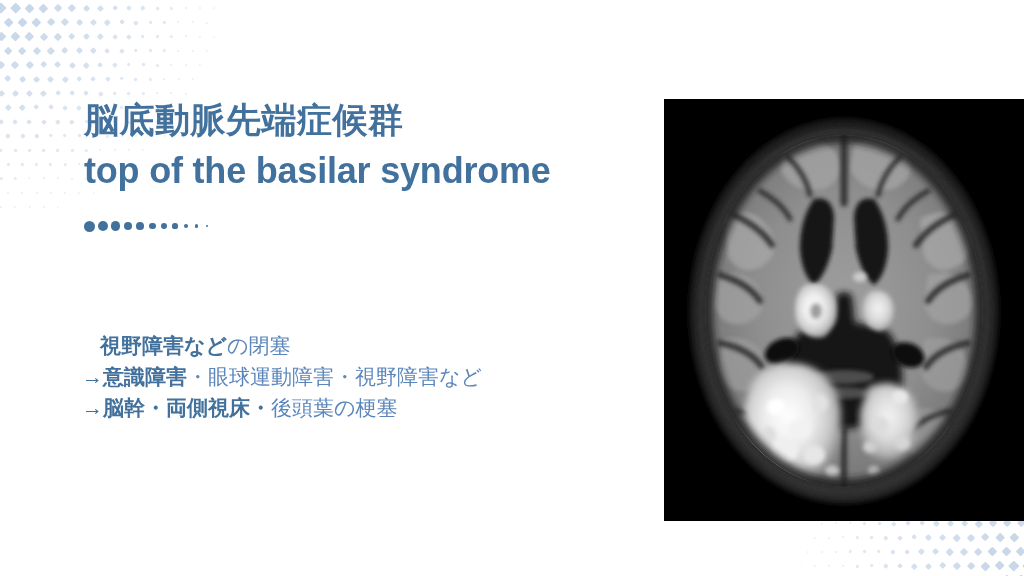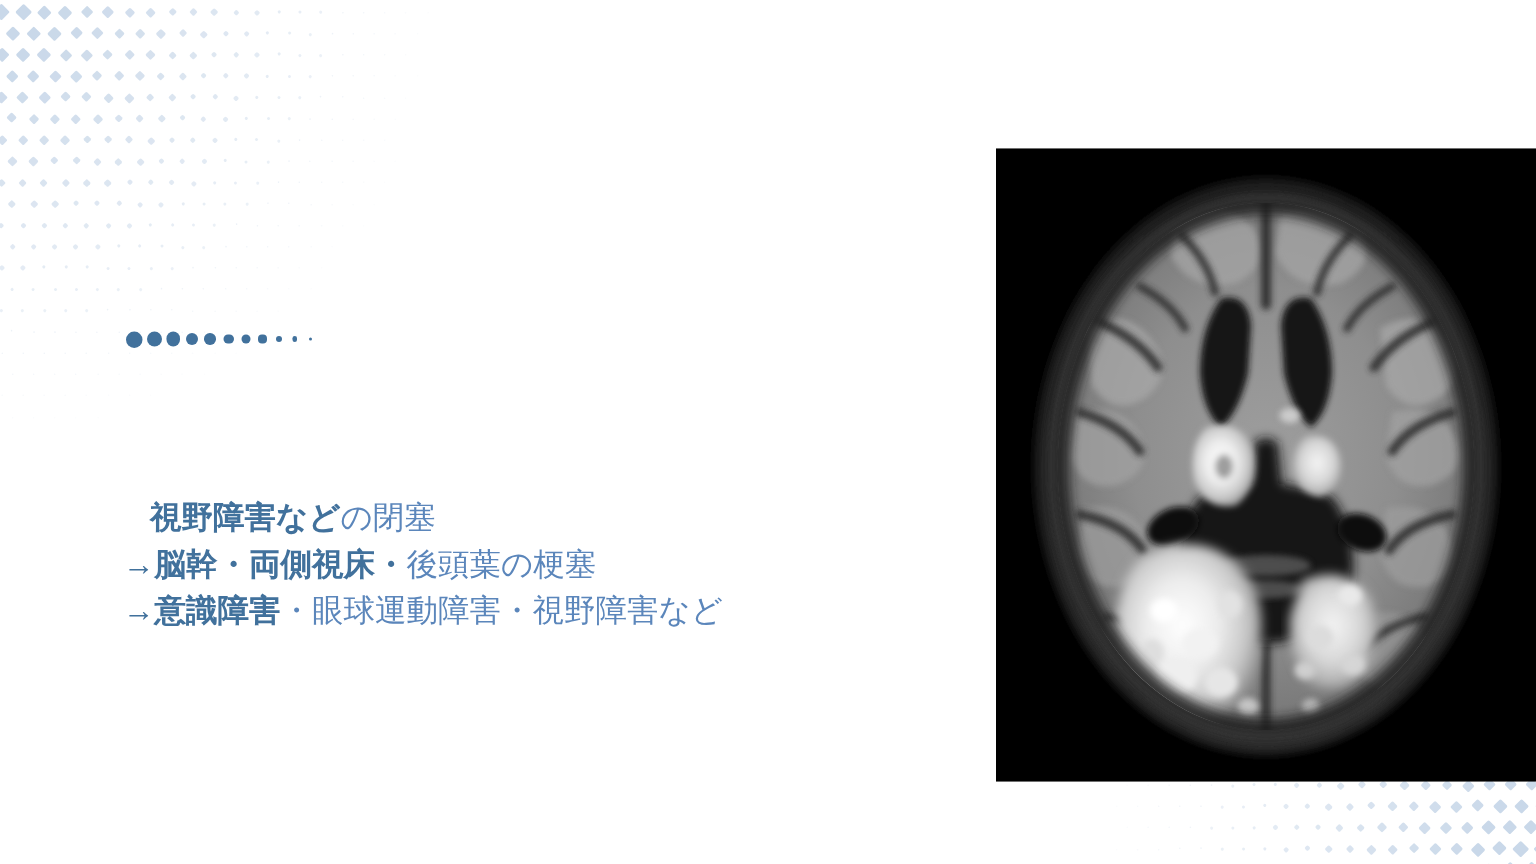--- a/index.html
+++ b/index.html
@@ -753,44 +753,48 @@
       <div class="cell" style="width: 7.22136px; height: 7.22136px; left: 266.189px; top: 280.389px; opacity: 1; background: rgb(201, 216, 233);"></div>
       <div class="cell" style="width: 7.61565px; height: 7.61565px; left: 280.192px; top: 280.192px; opacity: 1; background: rgb(201, 216, 233);"></div>
       <div class="cell" style="width: 7.8403px; height: 7.8403px; left: 294.28px; top: 280.08px; opacity: 1; background: rgb(201, 216, 233);"></div>
       <div class="cell" style="width: 6.16646px; height: 6.16646px; left: 231.217px; top: 295.117px; opacity: 0.931992; background: rgb(201, 216, 233);"></div>
       <div class="cell" style="width: 6.63693px; height: 6.63693px; left: 245.182px; top: 294.882px; opacity: 0.979773; background: rgb(201, 216, 233);"></div>
       <div class="cell" style="width: 7.11399px; height: 7.11399px; left: 259.143px; top: 294.643px; opacity: 1; background: rgb(201, 216, 233);"></div>
       <div class="cell" style="width: 7.59703px; height: 7.59703px; left: 273.101px; top: 294.401px; opacity: 1; background: rgb(201, 216, 233);"></div>
       <div class="cell" style="width: 8.0834px; height: 8.0834px; left: 287.058px; top: 294.158px; opacity: 1; background: rgb(201, 216, 233);"></div>
     </div>
 
+  <div class="title-block">
+    <div class="title-ja">脳底動脈先端症候群</div>
+    <div class="title-en">top of the basilar syndrome</div>
+  </div>
 
   <div class="dot-row" id="dot-row">
       <div class="dot" style="width: 11px; height: 11px; left: 0px; margin-top: -5.5px; background: rgb(65, 113, 156);"></div>
       <div class="dot" style="width: 10.18px; height: 10.18px; left: 13.6px; margin-top: -5.09px; background: rgb(65, 113, 156);"></div>
       <div class="dot" style="width: 9.36px; height: 9.36px; left: 26.88px; margin-top: -4.68px; background: rgb(65, 113, 156);"></div>
       <div class="dot" style="width: 8.54px; height: 8.54px; left: 39.84px; margin-top: -4.27px; background: rgb(65, 113, 156);"></div>
       <div class="dot" style="width: 7.72px; height: 7.72px; left: 52.48px; margin-top: -3.86px; background: rgb(65, 113, 156);"></div>
       <div class="dot" style="width: 6.9px; height: 6.9px; left: 64.8px; margin-top: -3.45px; background: rgb(65, 113, 156);"></div>
       <div class="dot" style="width: 6.08px; height: 6.08px; left: 76.8px; margin-top: -3.04px; background: rgb(65, 113, 156);"></div>
       <div class="dot" style="width: 5.26px; height: 5.26px; left: 88.48px; margin-top: -2.63px; background: rgb(65, 113, 156);"></div>
       <div class="dot" style="width: 4.44px; height: 4.44px; left: 99.84px; margin-top: -2.22px; background: rgb(65, 113, 156);"></div>
       <div class="dot" style="width: 3.62px; height: 3.62px; left: 110.88px; margin-top: -1.81px; background: rgb(65, 113, 156);"></div>
       <div class="dot" style="width: 2.8px; height: 2.8px; left: 121.6px; margin-top: -1.4px; background: rgb(65, 113, 156);"></div>
     </div>
 
   <div class="body-block">
     <span class="body-line indent">
       <span class="seg-bold">視野障害など</span><span class="seg-normal">の閉塞</span>
     </span>
     <span class="body-line">
-      <span class="seg-bold">→脳幹・両側視床・</span><span class="seg-normal">後頭葉の梗塞</span>
+      <span class="seg-bold">→意識障害</span><span class="seg-normal">・眼球運動障害・視野障害など</span>
     </span>
     <span class="body-line">
-      <span class="seg-bold">→意識障害</span><span class="seg-normal">・眼球運動障害・視野障害など</span>
+      <span class="seg-bold">→脳幹・両側視床・</span><span class="seg-normal">後頭葉の梗塞</span>
     </span>
   </div>
 
   <div id="mri-figure">
     <div class="brain-wrap">
       <svg width="360" height="422" viewBox="0 0 360 422">
         <defs>
           <radialGradient id="gParen" cx="50%" cy="48%" r="58%">
             <stop offset="0%" stop-color="#9e9e9e"></stop>
             <stop offset="55%" stop-color="#8e8e8e"></stop>

